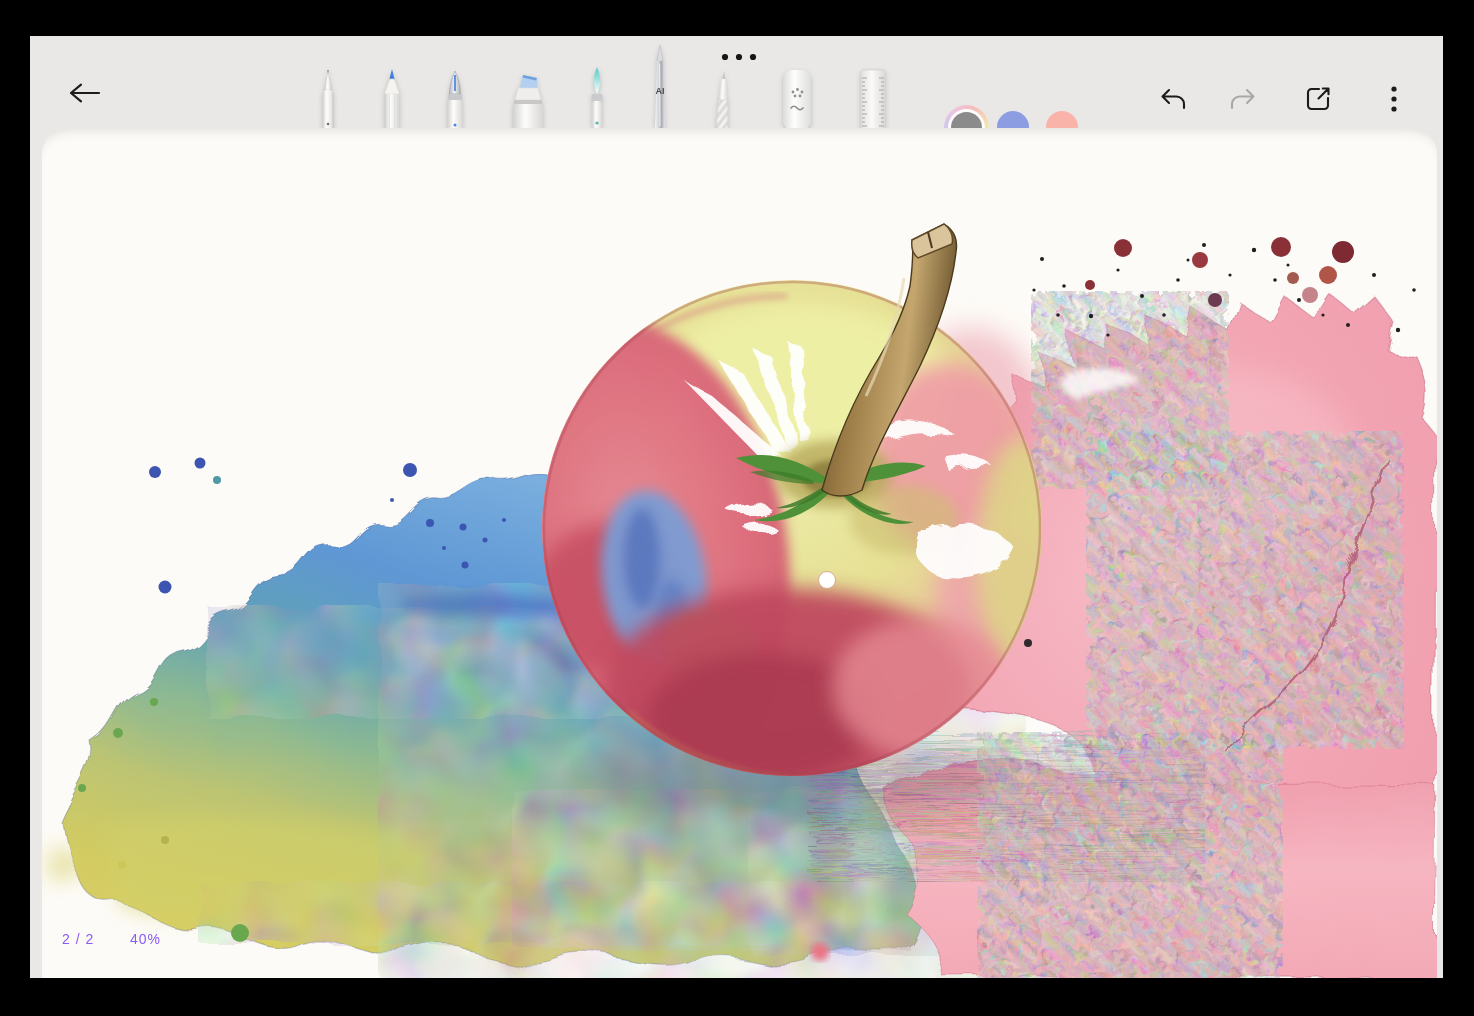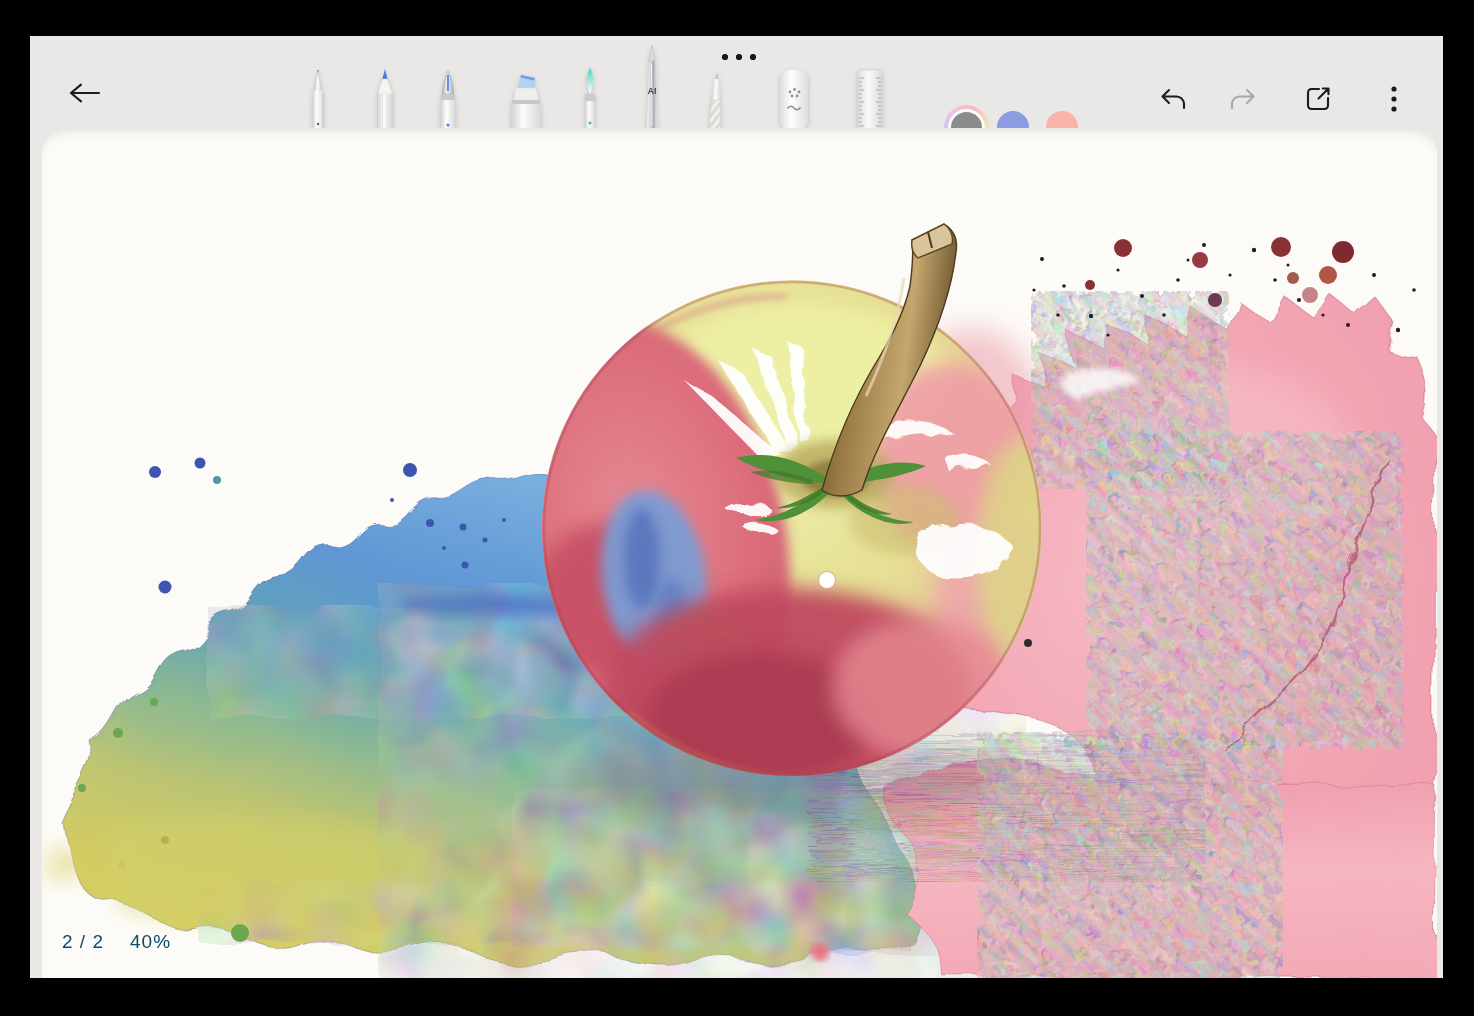--- a/index.html
+++ b/index.html
@@ -6,21 +6,21 @@
   body{width:1474px;height:1016px;overflow:hidden;font-family:"Liberation Sans",sans-serif;position:relative;}
   .app{position:absolute;left:30px;top:36px;width:1413px;height:942px;background:#e9e8e7;}
   button{background:none;border:0;padding:0;margin:0;cursor:pointer;font-family:inherit;}
 
   
   .icon-btn{position:absolute;display:flex;align-items:center;justify-content:center;}
   .back-btn{left:32px;top:40px;width:44px;height:36px;}
   .dots-handle{left:687px;top:14px;width:44px;height:14px;}
 
   
-  .tool{position:absolute;display:flex;align-items:flex-end;z-index:1;}
+  .tool{position:absolute;display:flex;align-items:flex-end;justify-content:center;z-index:1;}
   .tool svg{filter:drop-shadow(0 2px 2.5px rgba(80,80,80,.28));}
   .t-ballpoint {left:280px;top:33px;width:36px;height:61px;}
   .t-pencil    {left:344px;top:32px;width:36px;height:62px;}
   .t-fountain  {left:407px;top:34px;width:36px;height:60px;}
   .t-highlight {left:478px;top:36px;width:40px;height:58px;}
   .t-brush     {left:549px;top:30px;width:36px;height:64px;}
   .t-ai        {left:612px;top:8px; width:36px;height:86px;}
   .t-callig    {left:675px;top:34px;width:36px;height:60px;}
   .t-eraser    {left:747px;top:32px;width:40px;height:62px;}
   .t-ruler     {left:824px;top:32px;width:38px;height:62px;}
@@ -38,21 +38,21 @@
 
   
   .act{position:absolute;top:44px;width:44px;height:40px;display:flex;align-items:center;justify-content:center;}
   .act-undo{left:1121px;} .act-redo{left:1191px;} .act-share{left:1266px;} .act-more{left:1342px;}
 
   
   .canvas{position:absolute;left:12px;top:92px;width:1395px;height:850px;background:#fdfbf7;
      border-radius:26px 26px 0 0;overflow:hidden;z-index:2;
      box-shadow:inset 0 10px 14px -10px rgba(0,0,0,.16);}
   .canvas svg.art{position:absolute;left:0;top:0;}
-  .indicator{position:absolute;color:#0c4a6e;font-size:19px;letter-spacing:1px;z-index:3;}
+  .indicator{position:absolute;color:#8b5cf6;font-size:14px;letter-spacing:1px;z-index:3;}
   .page-ind{left:20px;top:803px;}
   .zoom-ind{left:88px;top:803px;}
 </style>
 </head>
 <body>
 
 <div class="app">
 
   <button class="icon-btn back-btn" aria-label="Back">
     <span>

